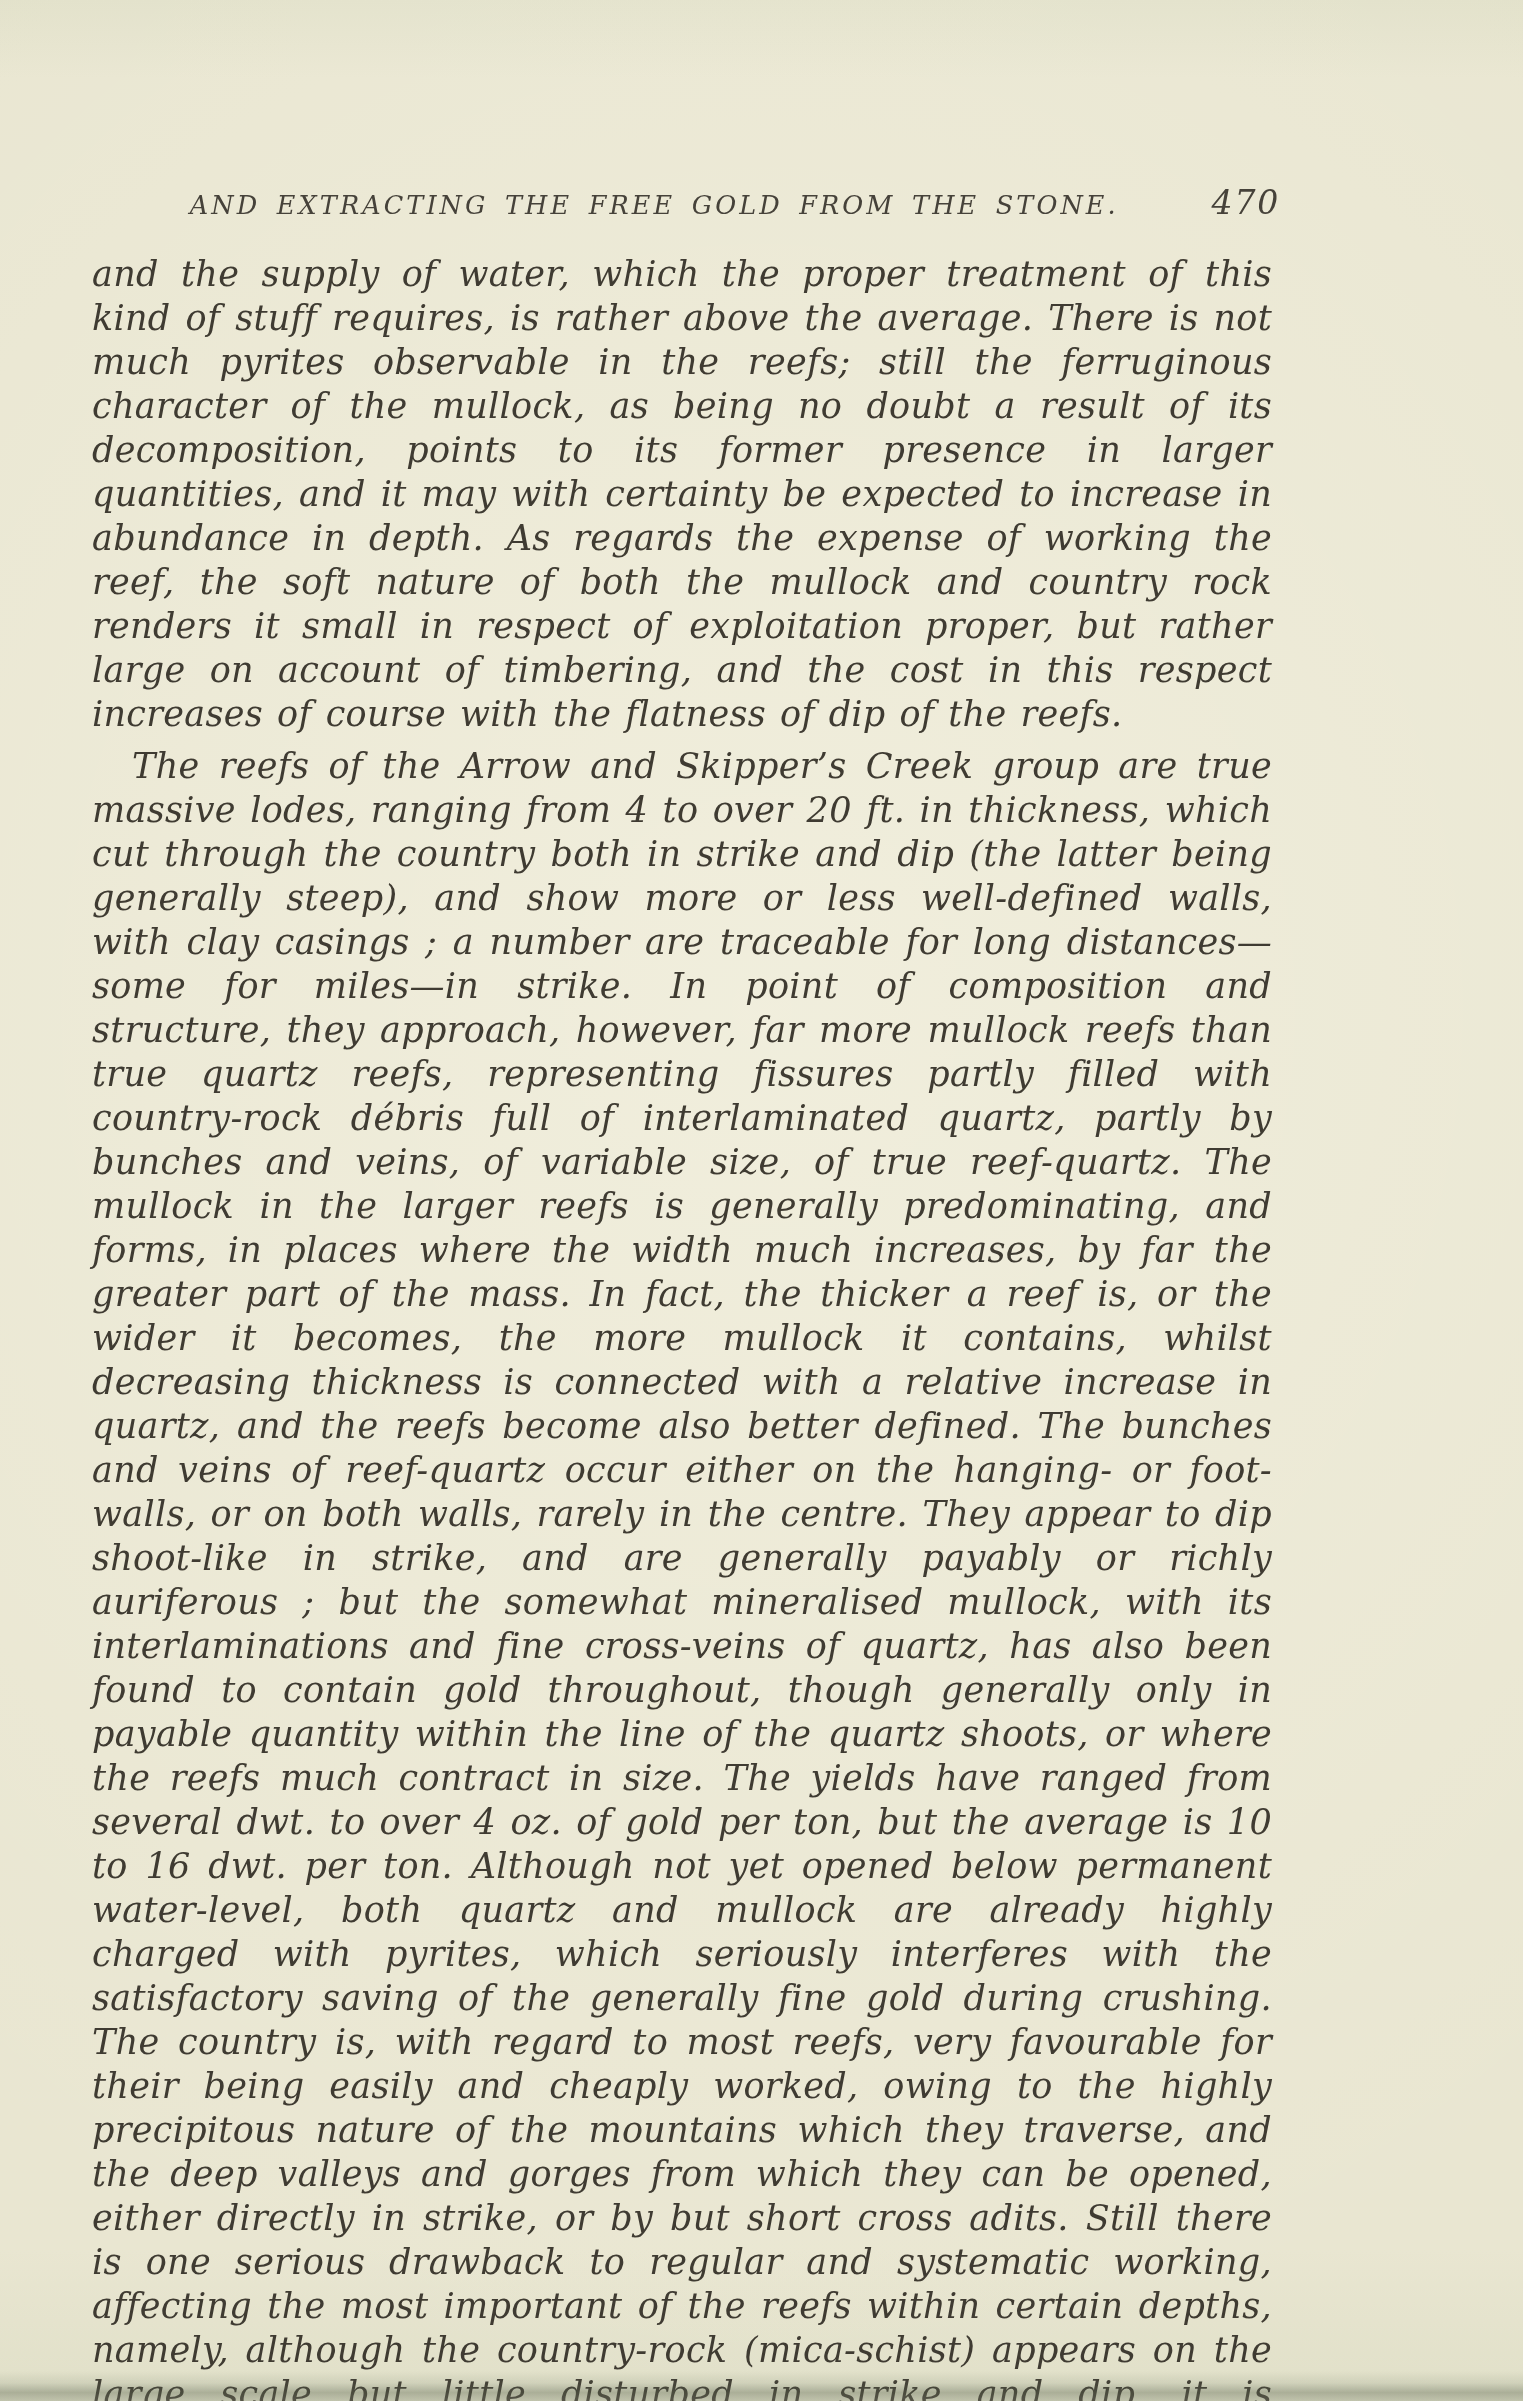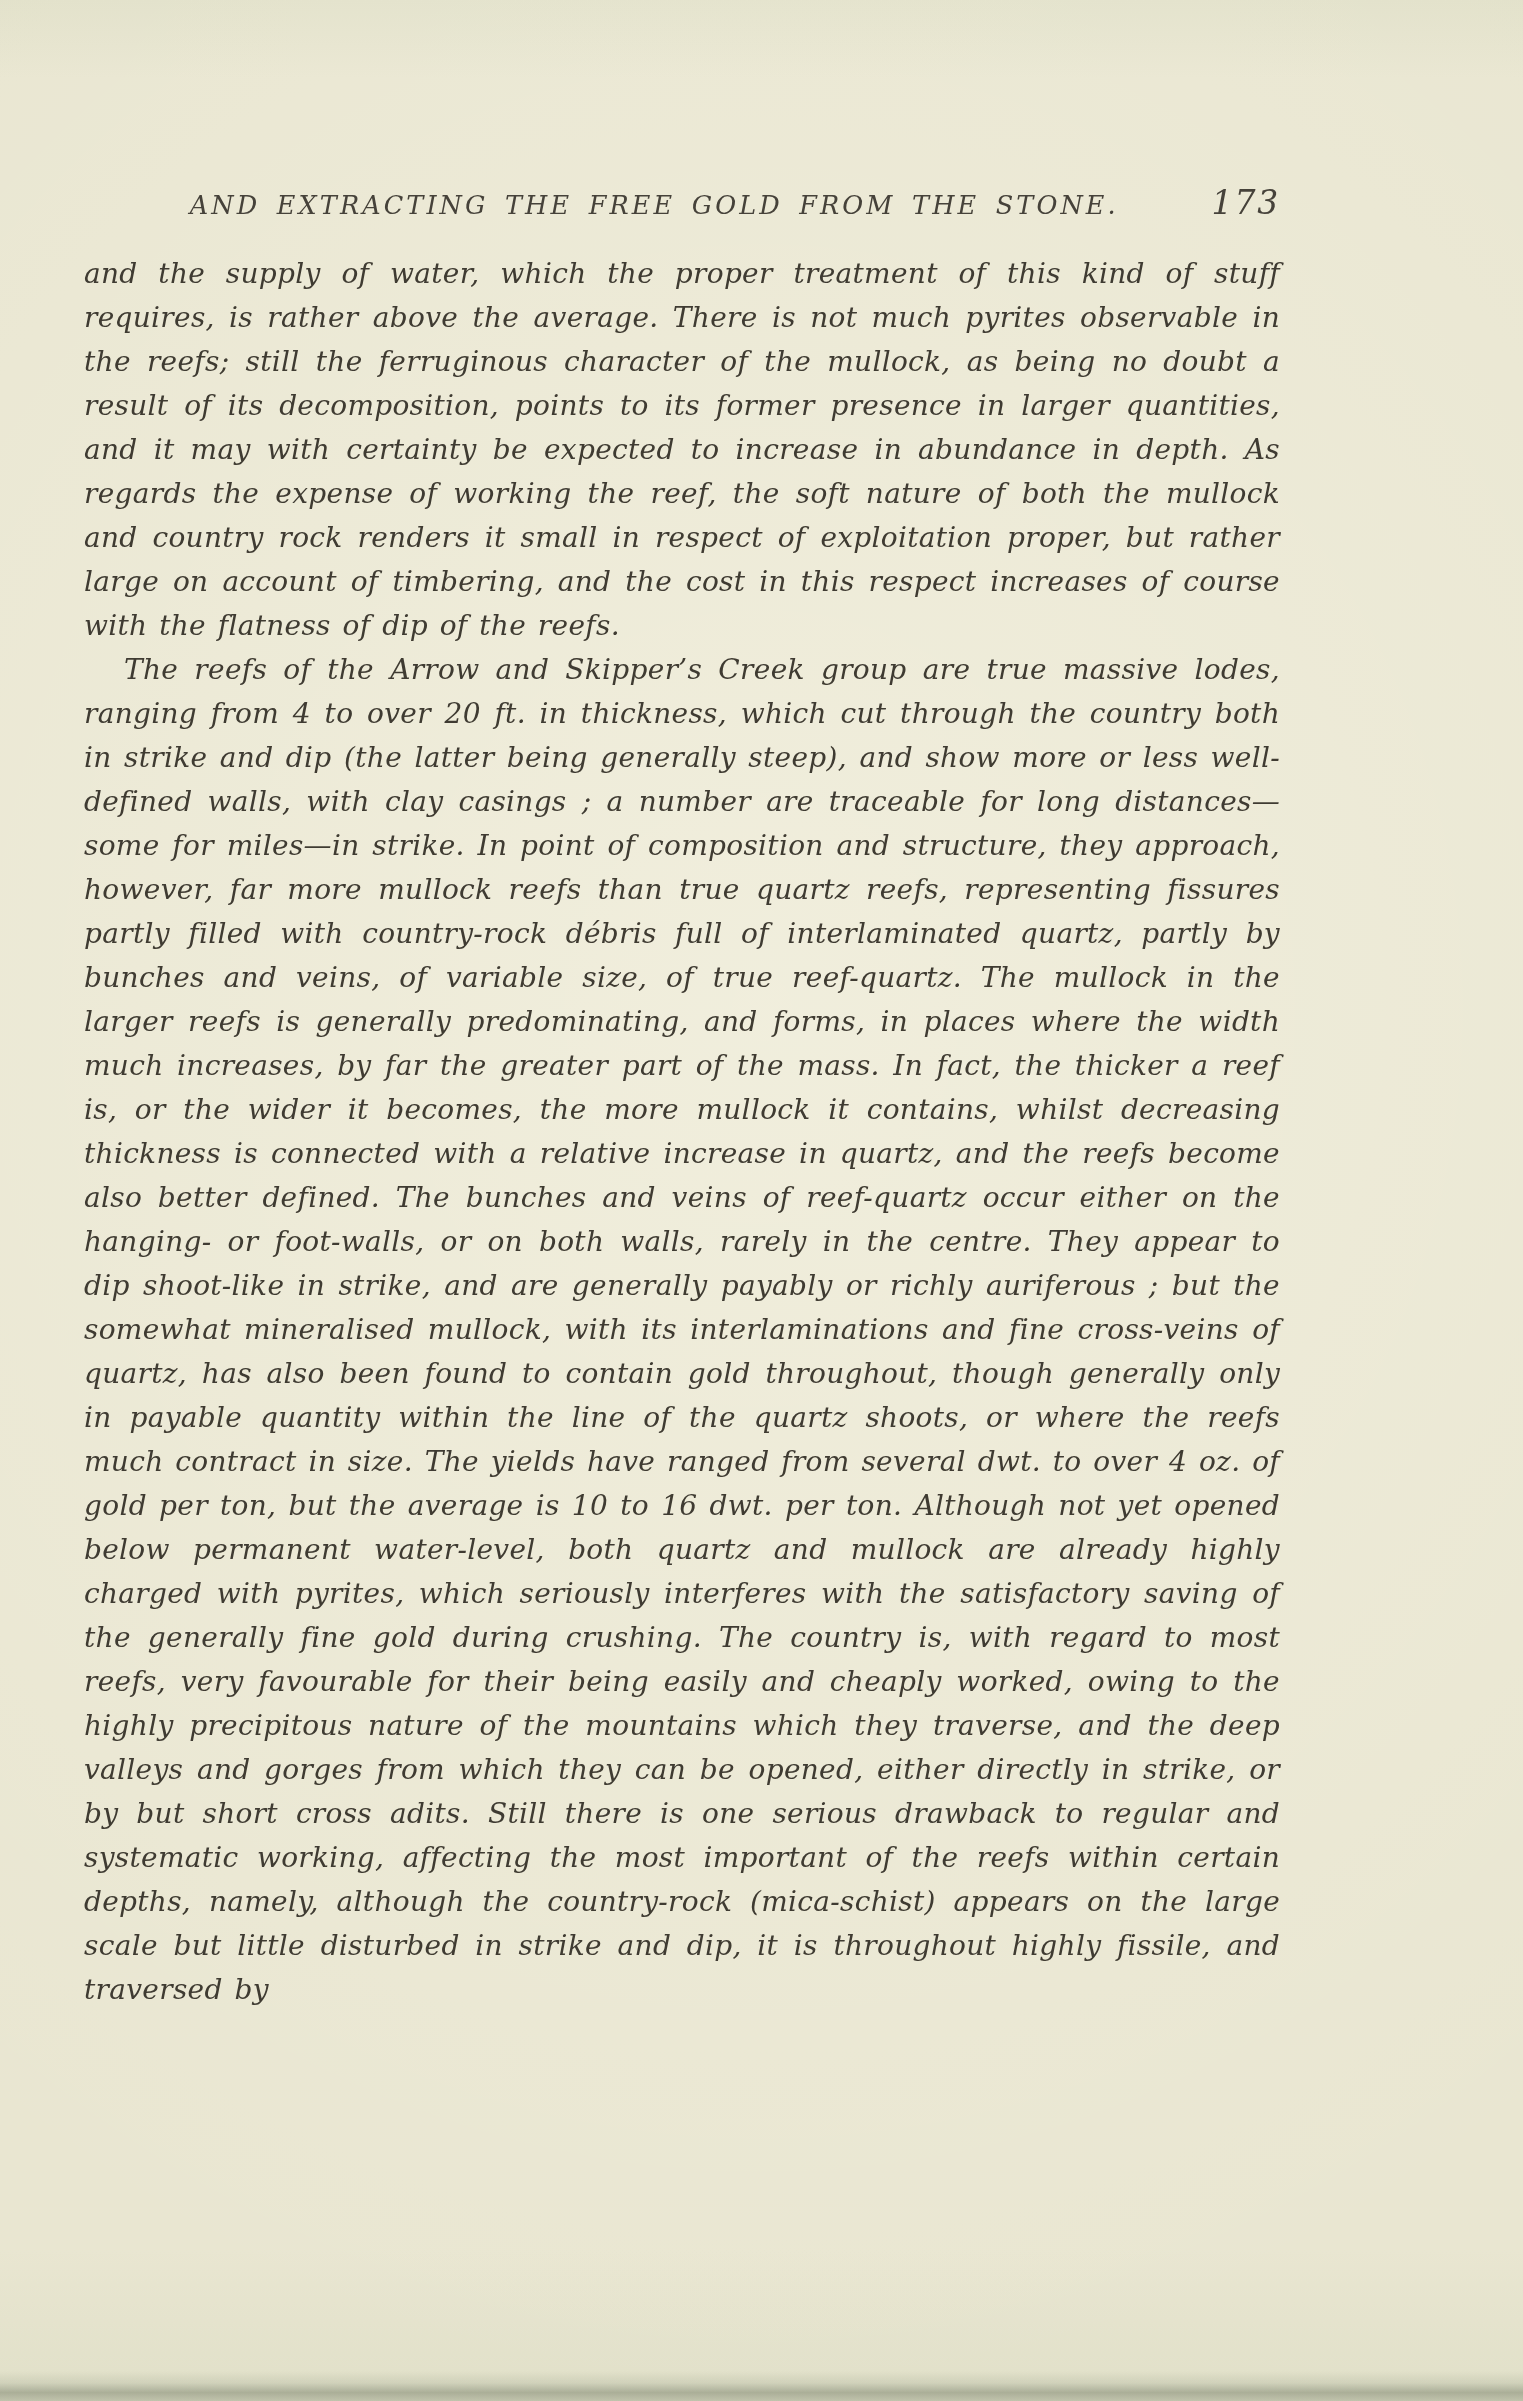--- a/index.html
+++ b/index.html
@@ -46,22 +46,22 @@
     padding-left: 53px;
   }
   .running-head .folio {
     flex: 0 0 auto;
     font-size: 33px;
     letter-spacing: 1.8px;
     color: #46423a;
     margin-left: 40px;
   }
   .body-text p {
-    margin: 0;
-    font-size: 28px;
+    margin: 8px;
+    font-size: 35px;
     line-height: 44px;
     text-align: justify;
     letter-spacing: 0.3px;
     word-spacing: 2.6px;
     color: #3f3b32;
   }
   .body-text p.indented {
     text-indent: 40px;
   }
   .bottom-edge {
@@ -78,21 +78,21 @@
     pointer-events: none;
   }
 </style>
 </head>
 <body>
 
 <div class="page">
   <div class="content">
     <div class="running-head">
       <span class="head-title">AND EXTRACTING THE FREE GOLD FROM THE STONE.</span>
-      <span class="folio">173</span>
+      <span class="folio">470</span>
     </div>
     <div class="body-text">
       <p>and the supply of water, which the proper treatment of this kind of stuff requires, is rather above the average.  There is not much pyrites observable in the reefs; still the ferruginous character of the mullock, as being no doubt a result of its decomposition, points to its former presence in larger quantities, and it may with certainty be expected to increase in abundance in depth.  As regards the expense of working the reef, the soft nature of both the mullock and country rock renders it small in respect of exploitation proper, but rather large on account of timbering, and the cost in this respect increases of course with the flatness of dip of the reefs.</p>
       <p class="indented">The reefs of the Arrow and Skipper’s Creek group are true massive lodes, ranging from 4 to over 20 ft. in thickness, which cut through the country both in strike and dip (the latter being generally steep), and show more or less well-defined walls, with clay casings ; a number are traceable for long distances—some for miles—in strike.  In point of composition and structure, they approach, however, far more mullock reefs than true quartz reefs, representing fissures partly filled with country-rock débris full of interlaminated quartz, partly by bunches and veins, of variable size, of true reef-quartz.  The mullock in the larger reefs is generally predominating, and forms, in places where the width much increases, by far the greater part of the mass.  In fact, the thicker a reef is, or the wider it becomes, the more mullock it contains, whilst decreasing thickness is connected with a relative increase in quartz, and the reefs become also better defined.  The bunches and veins of reef-quartz occur either on the hanging- or foot-walls, or on both walls, rarely in the centre.  They appear to dip shoot-like in strike, and are generally payably or richly auriferous ; but the somewhat mineralised mullock, with its interlaminations and fine cross-veins of quartz, has also been found to contain gold throughout, though generally only in payable quantity within the line of the quartz shoots, or where the reefs much contract in size.  The yields have ranged from several dwt. to over 4 oz. of gold per ton, but the average is 10 to 16 dwt. per ton.  Although not yet opened below permanent water-level, both quartz and mullock are already highly charged with pyrites, which seriously interferes with the satisfactory saving of the generally fine gold during crushing.  The country is, with regard to most reefs, very favourable for their being easily and cheaply worked, owing to the highly precipitous nature of the mountains which they traverse, and the deep valleys and gorges from which they can be opened, either directly in strike, or by but short cross adits.  Still there is one serious drawback to regular and systematic working, affecting the most important of the reefs within certain depths, namely, although the country-rock (mica-schist) appears on the large scale but little disturbed in strike and dip, it is throughout highly fissile, and traversed by</p>
     </div>
   </div>
   <div class="bottom-edge"></div>
 </div>
 
 

